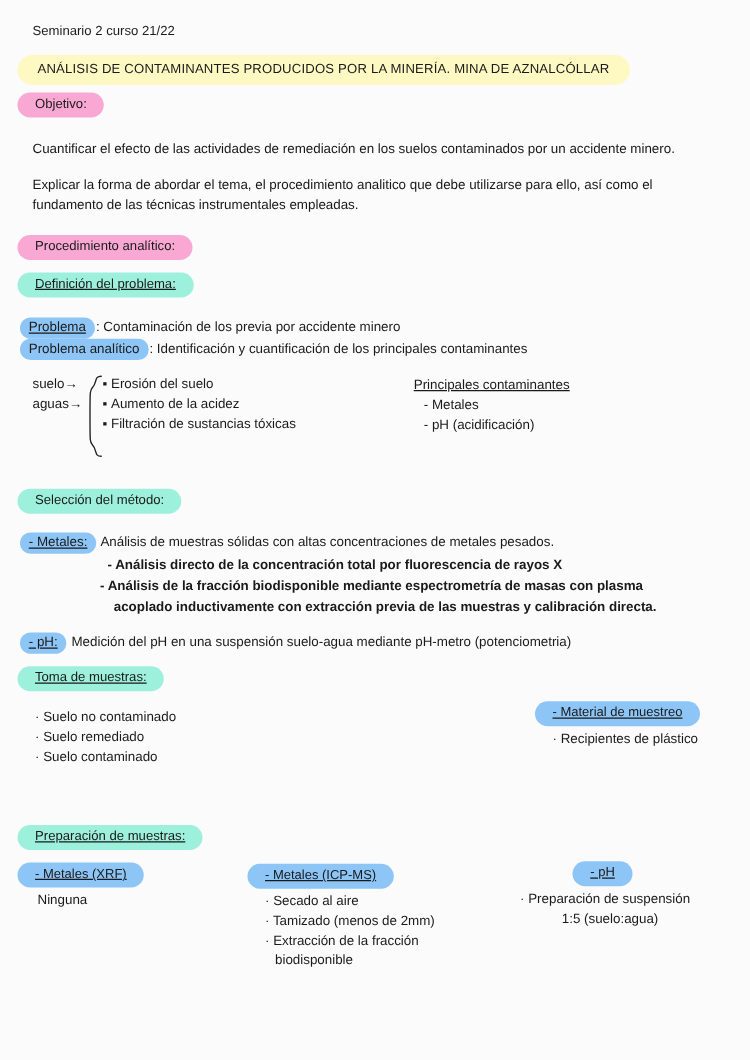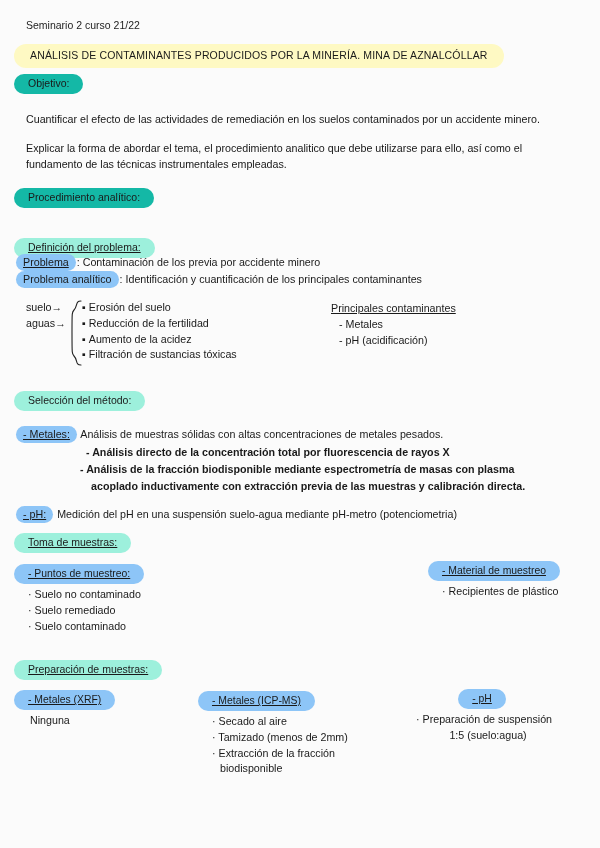--- a/index.html
+++ b/index.html
@@ -30,21 +30,21 @@
 
   
   .pill {
     display: inline-block;
     border-radius: 999px;
     padding: 3px 14px 4px 14px;
     white-space: nowrap;
     line-height: 1.25;
   }
   .pill-yellow { background: #fef9c3; }
-  .pill-purple { background: #14b8a6; }
+  .pill-purple { background: #f9a8d4; }
   .pill-teal   { background: #9df0dc; }
   .pill-blue   { background: #8dc5f7; }
 
   .u { text-decoration: underline; text-underline-offset: 1px; }
 
   
   .doc-kicker {
     font-size: 10.5px;
     color: #1d1d1d;
   }
@@ -149,21 +149,21 @@
   </div>
 
   <div class="abs para" style="left:26px; top:111px; width:548px;">Cuantificar el efecto de las actividades de remediación en los suelos contaminados por un accidente minero.</div>
 
   <div class="abs para" style="left:26px; top:140px; width:548px;">Explicar la forma de abordar el tema, el procedimiento analitico que debe utilizarse para ello, así como el fundamento de las técnicas instrumentales empleadas.</div>
 
   <div class="abs" style="left:14px; top:188px;">
     <span class="pill pill-purple section-pill">Procedimiento analítico:</span>
   </div>
 
-  <div class="abs" style="left:14px; top:238px;">
+  <div class="abs" style="left:14px; top:218px;">
     <span class="pill pill-teal section-pill u">Definición del problema:</span>
   </div>
 
   <div class="abs inline-row" style="left:16px; top:254px;">
     <span class="inline-pill u">Problema</span><span>: Contaminación de los previa por accidente minero</span>
   </div>
 
   <div class="abs inline-row" style="left:16px; top:271px;">
     <span class="inline-pill">Problema analítico</span><span>: Identificación y cuantificación de los principales contaminantes</span>
   </div>
@@ -178,21 +178,20 @@
         <span>aguas</span><span>→</span>
       </div>
     </div>
 
     <svg class="brace-svg" width="14" height="66" viewBox="0 0 14 66">
       <path d="M11 1 C5 1 8 6 4 10 C2 12 2 12 2 33 C2 54 2 54 4 56 C8 60 5 65 11 65" fill="none" stroke="#222" stroke-width="1.1" stroke-linecap="round"></path>
     </svg>
 
     <div class="brace-items">
       <div><span class="bullet-sq">▪</span><span>Erosión del suelo</span></div>
-      <div><span class="bullet-sq">▪</span><span>Reducción de la fertilidad</span></div>
       <div><span class="bullet-sq">▪</span><span>Aumento de la acidez</span></div>
       <div><span class="bullet-sq">▪</span><span>Filtración de sustancias tóxicas</span></div>
     </div>
 
     <div class="contam-col">
       <div class="hd">Principales contaminantes</div>
       <div class="it">- Metales</div>
       <div class="it">- pH (acidificación)</div>
     </div>
   </div>
@@ -211,21 +210,20 @@
 
   <div class="abs inline-row" style="left:16px; top:506px;">
     <span class="inline-pill u">- pH:</span><span> Medición del pH en una suspensión suelo-agua mediante pH-metro (potenciometria)</span>
   </div>
 
   <div class="abs" style="left:14px; top:533px;">
     <span class="pill pill-teal section-pill u">Toma de muestras:</span>
   </div>
 
   <div class="col-block" style="left:14px; top:564px;">
-    <span class="pill pill-blue col-head u">- Puntos de muestreo:</span>
     <ul>
       <li>· Suelo no contaminado</li>
       <li>· Suelo remediado</li>
       <li>· Suelo contaminado</li>
     </ul>
   </div>
 
 
   <div class="col-block" style="left:428px; top:561px;">
     <span class="pill pill-blue col-head u">- Material de muestreo</span>

